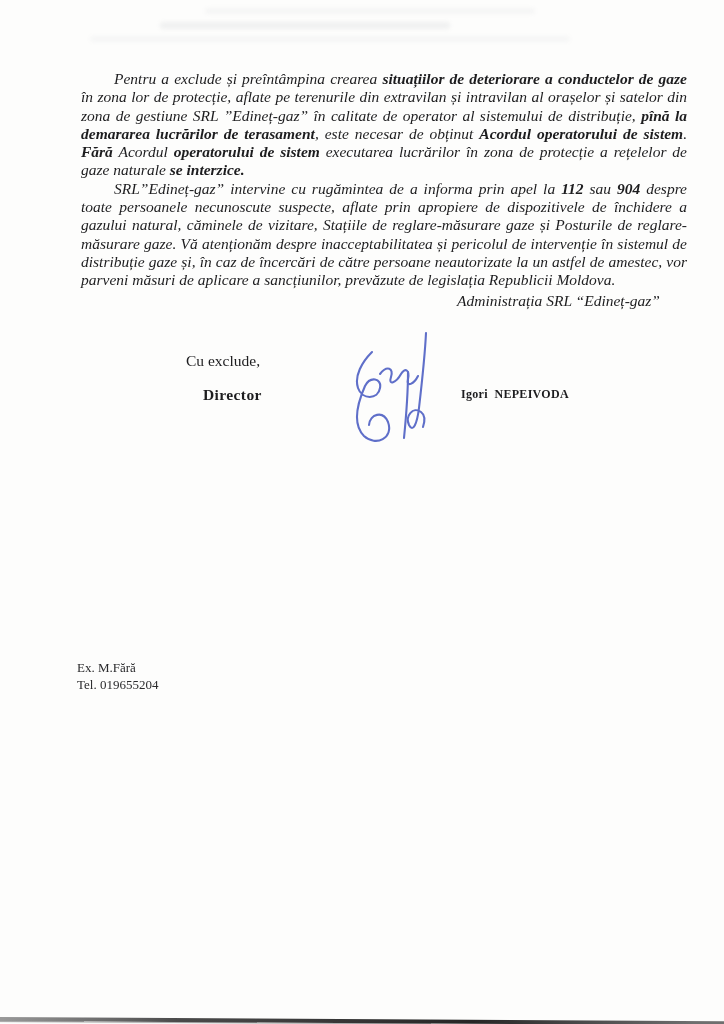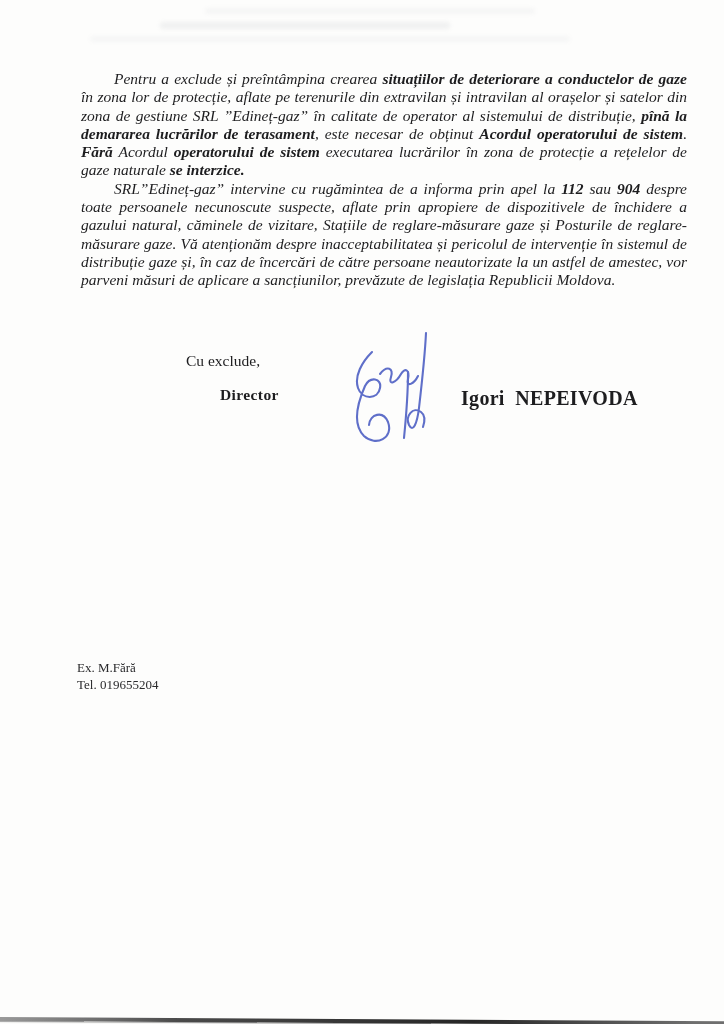--- a/index.html
+++ b/index.html
@@ -53,32 +53,32 @@
 
   .salutation {
     position: absolute;
     left: 186px;
     top: 353px;
     font-size: 15.5px;
     line-height: 1;
   }
   .role {
     position: absolute;
-    left: 220px;
+    left: 203px;
     top: 387px;
     font-size: 15.5px;
     font-weight: 700;
     line-height: 1;
     letter-spacing: .4px;
   }
   .signer-name {
     position: absolute;
     left: 461px;
     top: 388px;
-    font-size: 20px;
+    font-size: 12px;
     font-weight: 700;
     line-height: 1;
     letter-spacing: .3px;
     white-space: pre;
   }
   .signature {
     position: absolute;
     left: 338px;
     top: 326px;
     width: 102px;
@@ -111,20 +111,21 @@
 
 <div class="page">
 
   <div class="bleed bleed-1"></div>
   <div class="bleed bleed-2"></div>
   <div class="bleed bleed-3"></div>
 
   <div class="textblock">
     <p class="para"><span class="seg">Pentru a exclude și preîntâmpina crearea </span><span class="seg b">situațiilor de deteriorare a conductelor de gaze</span><span class="seg"> în zona lor de protecție, aflate pe terenurile din extravilan și intravilan al orașelor și satelor din zona de gestiune SRL ”Edineț-gaz” în calitate de operator al sistemului de distribuție, </span><span class="seg b">pînă la demararea lucrărilor de terasament</span><span class="seg">, este necesar de obținut </span><span class="seg b">Acordul operatorului de sistem</span><span class="seg">. </span><span class="seg b">Fără</span><span class="seg"> Acordul </span><span class="seg b">operatorului de sistem</span><span class="seg"> executarea lucrărilor în zona de protecție a rețelelor de gaze naturale </span><span class="seg b">se interzice.</span></p>
     <p class="para"><span class="seg">SRL”Edineț-gaz” intervine cu rugămintea de a informa prin apel la </span><span class="seg b">112</span><span class="seg"> sau </span><span class="seg b">904</span><span class="seg">  despre toate persoanele necunoscute suspecte, aflate prin apropiere de dispozitivele de închidere a gazului natural, căminele de vizitare, Stațiile de reglare-măsurare gaze și Posturile de reglare-măsurare gaze. Vă atenționăm despre inacceptabilitatea și pericolul de intervenție în sistemul de distribuție gaze și, în caz de încercări de către persoane neautorizate la un astfel de amestec, vor parveni măsuri de aplicare a sancțiunilor, prevăzute de legislația Republicii Moldova.</span></p>
+    <p class="closing">Administrația SRL “Edineț-gaz”</p>
   </div>
 
   <div class="salutation">Cu exclude,</div>
 
   <div class="role">Director</div>
 
   <svg class="signature" viewBox="0 0 102 128" fill="none" xmlns="http://www.w3.org/2000/svg">
     <g stroke="#4a5cc2" stroke-width="2.1" stroke-linecap="round" fill="none" opacity="0.88">
       <path d="M34,26 C24,36 16,50 20,62 C24,74 40,74 42,62 C44,52 32,50 27,60 C20,76 14,98 26,110 C38,121 56,112 50,96 C45,84 32,88 31,99"></path>
       <path d="M42,48 C49,39 56,42 53,51 C50,60 58,57 63,48 C67,41 72,44 70,53 C68,62 76,58 80,50"></path>

